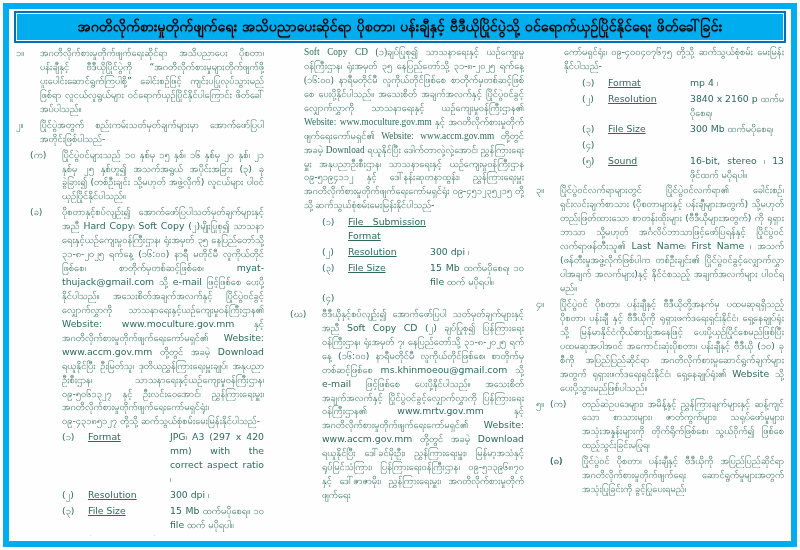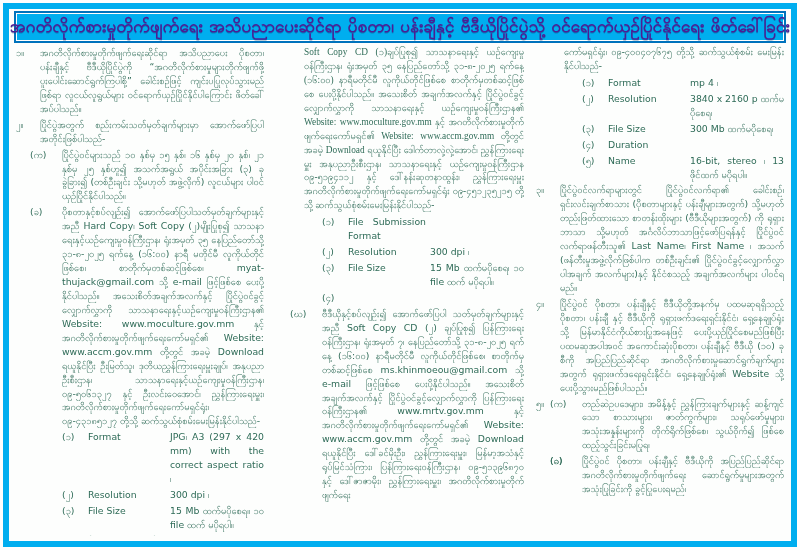--- a/index.html
+++ b/index.html
@@ -17,41 +17,41 @@
     pointer-events:none;
   }
   .header{
     position:absolute;left:14px;top:11px;right:14px;height:28px;
     background:#00aeef;
     border:2px solid #0072bc;
     box-shadow:inset 0 0 0 1px #ffffff;
     display:flex;align-items:center;justify-content:center;
   }
   .header .title{
-    color:#4c1d95;font-weight:bold;font-size:17px;
+    color:#000000;font-weight:bold;font-size:14px;
     letter-spacing:.2px;white-space:nowrap;
     text-shadow:0 1px 0 rgba(0,60,110,.35);
   }
   .cols{
     position:absolute;left:16px;top:46px;right:16px;bottom:14px;
     display:flex;gap:12px;
     color:#2e6b57;
     font-size:9.3px;line-height:1.5;
     text-align:justify;
   }
   .col{flex:1 1 0;min-width:0;overflow:hidden;}
   .blk{margin:0 0 2px 0;}
   .para{position:relative;padding-left:24px;}
   .para>.lbl{position:absolute;left:0;top:0;}
   .item{position:relative;padding-left:46px;}
   .item>.lbl{position:absolute;left:14px;top:0;}
   .cont{padding-left:28px;font-family:Liberation Serif, serif;}
   .spec{display:flex;padding-left:46px;gap:4px;}
   .spec .n{flex:none;width:22px;}
-  .spec .k{flex:none;width:78px;}
+  .spec .k{flex:none;width:78px;text-decoration:underline;}
   .spec .v{flex:1 1 0;min-width:0;}
 </style>
 </head>
 <body>
 
 <div class="page">
   <div class="frame"></div>
 
   <div class="header">
     <div class="title">အဂတိလိုက်စားမှုတိုက်ဖျက်ရေး အသိပညာပေးဆိုင်ရာ ပိုစတာ၊ ပန်းချီနှင့် ဗီဒီယိုပြိုင်ပွဲသို့ ဝင်ရောက်ယှဉ်ပြိုင်နိုင်ရေး ဖိတ်ခေါ်ခြင်း</div>
@@ -139,25 +139,24 @@
         <span class="k">Resolution</span>
         <span class="v">3840 x 2160 p ထက်မပိုစေရ၊</span>
       </div>
       <div class="blk spec">
         <span class="n">(၃)</span>
         <span class="k">File Size</span>
         <span class="v">300 Mb ထက်မပိုစေရ၊</span>
       </div>
       <div class="blk spec">
         <span class="n">(၄)</span>
-        <span class="k">Duration</span>
       </div>
       <div class="blk spec">
         <span class="n">(၅)</span>
-        <span class="k">Name</span>
+        <span class="k">Sound</span>
         <span class="v">16-bit, stereo ၊ 13 ဖိုင်ထက် မပိုရပါ။</span>
       </div>
       <div class="blk para">
         <span class="lbl">၃။</span>
         <span>ပြိုင်ပွဲဝင်လက်ရာများတွင် ပြိုင်ပွဲဝင်လက်ရာ၏ ခေါင်းစဉ်၊ ရှင်းလင်းချက်စာသား (ပိုစတာများနှင့် ပန်းချီများအတွက်) သို့မဟုတ် တည်းဖြတ်ထားသော စာတန်းထိုးများ (ဗီဒီယိုများအတွက်) ကို ရုရှားဘာသာ သို့မဟုတ် အင်္ဂလိပ်ဘာသာဖြင့်ဖော်ပြရန်နှင့် ပြိုင်ပွဲဝင် လက်ရာဖန်တီးသူ၏ Last Name၊ First Name ၊ အသက် (ဖန်တီးမှုအဖွဲ့လိုက်ဖြစ်ပါက တစ်ဦးချင်း၏ ပြိုင်ပွဲဝင်ခွင့်လျှောက်လွှာပါအချက် အလက်များ)နှင့် နိုင်ငံစသည့် အချက်အလက်များ ပါဝင်ရမည်။</span>
       </div>
       <div class="blk para">
         <span class="lbl">၄။</span>
         <span>ပြိုင်ပွဲဝင် ပိုစတာ၊ ပန်းချီနှင့် ဗီဒီယိုတို့အနက်မှ ပထမဆုရရှိသည့် ပိုစတာ၊ ပန်းချီ နှင့် ဗီဒီယိုကို ရုရှားဖက်ဒရေးရှင်းနိုင်ငံ၊ ရှေ့နေချုပ်ရုံးသို့ မြန်မာနိုင်ငံကိုယ်စားပြုအနေဖြင့် ပေးပို့ယှဉ်ပြိုင်စေမည်ဖြစ်ပြီး ပထမဆုအပါအဝင် အကောင်းဆုံးပိုစတာ၊ ပန်းချီနှင့် ဗီဒီယို (၁၀) ခုစီကို အပြည်ပြည်ဆိုင်ရာ အဂတိလိုက်စားမှုဆောင်ရွက်ချက်များအတွက် ရုရှားဖက်ဒရေးရှင်းနိုင်ငံ၊ ရှေ့နေချုပ်ရုံး၏ Website သို့ ပေးပို့သွားမည်ဖြစ်ပါသည်။</span>
       </div>

